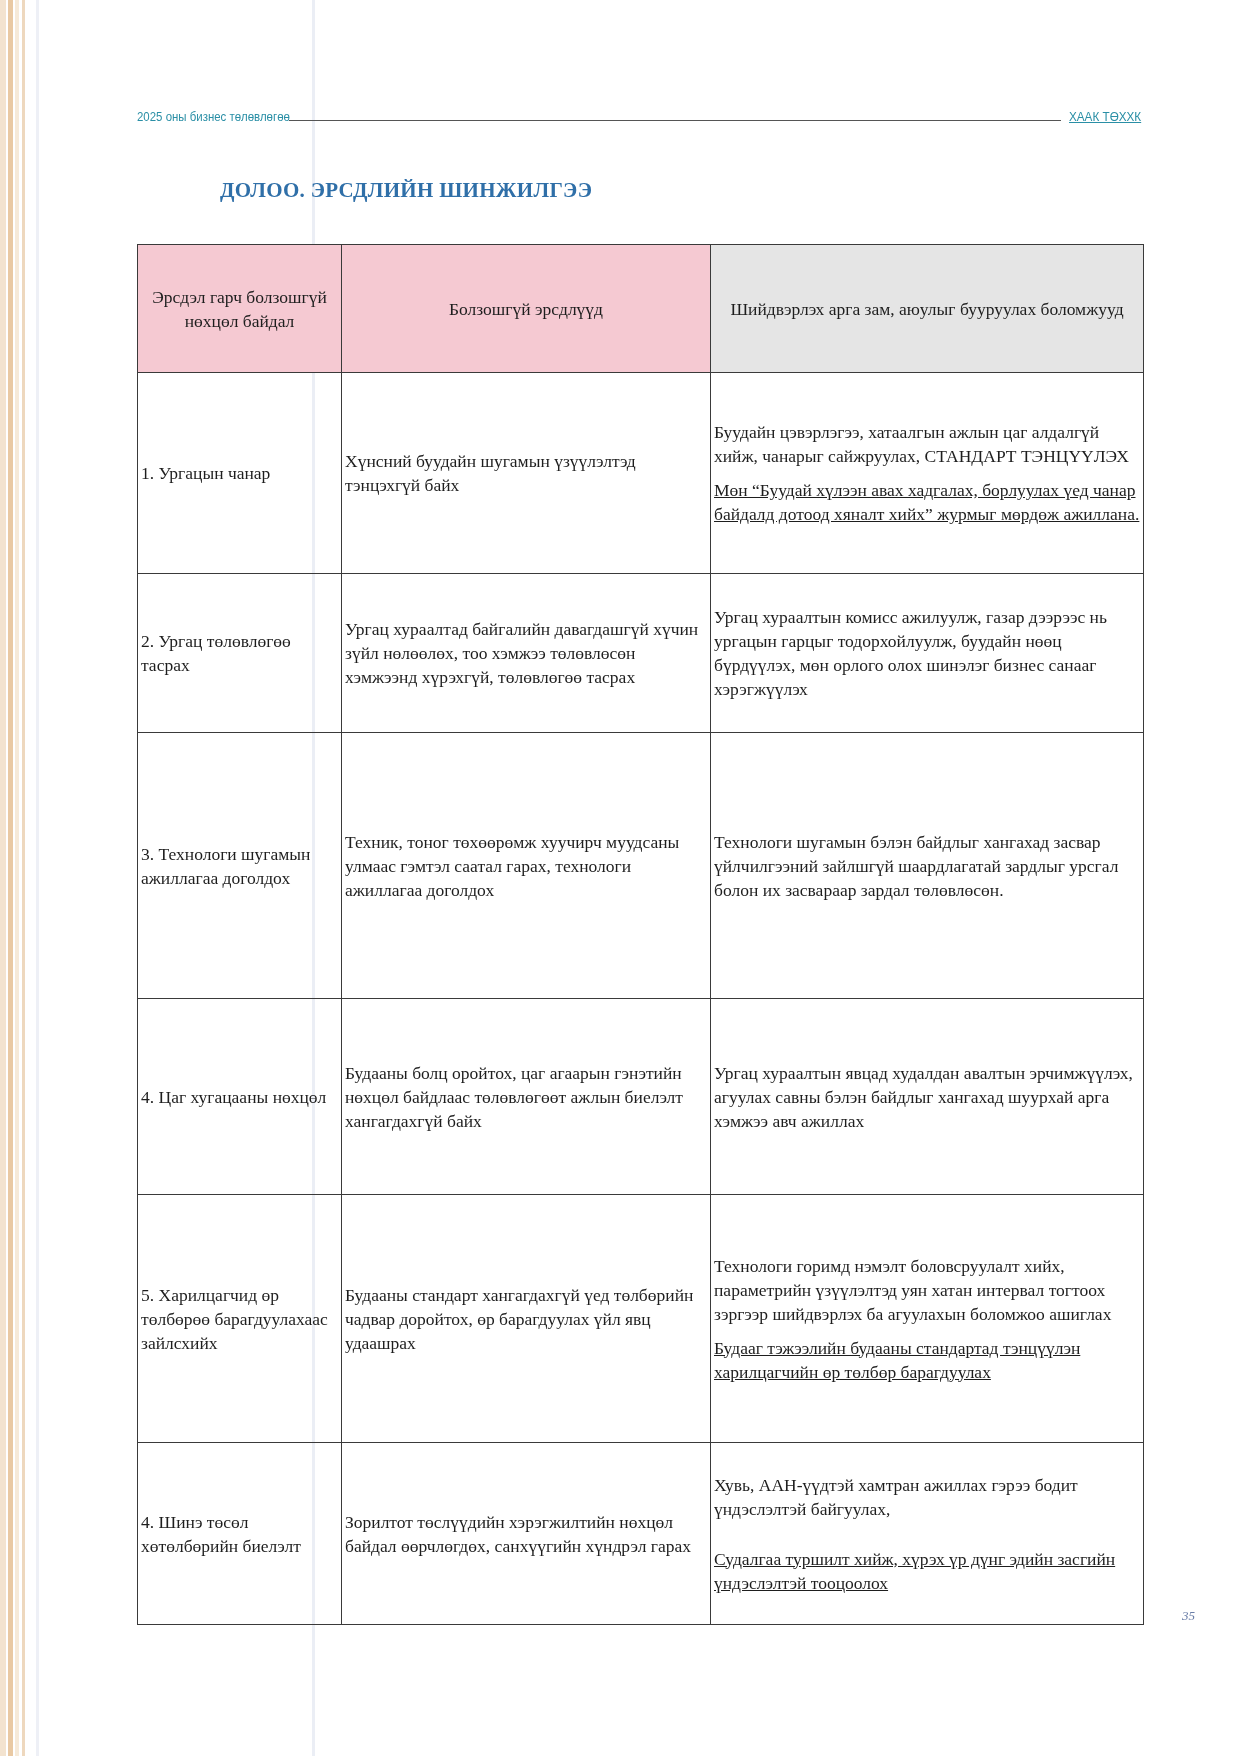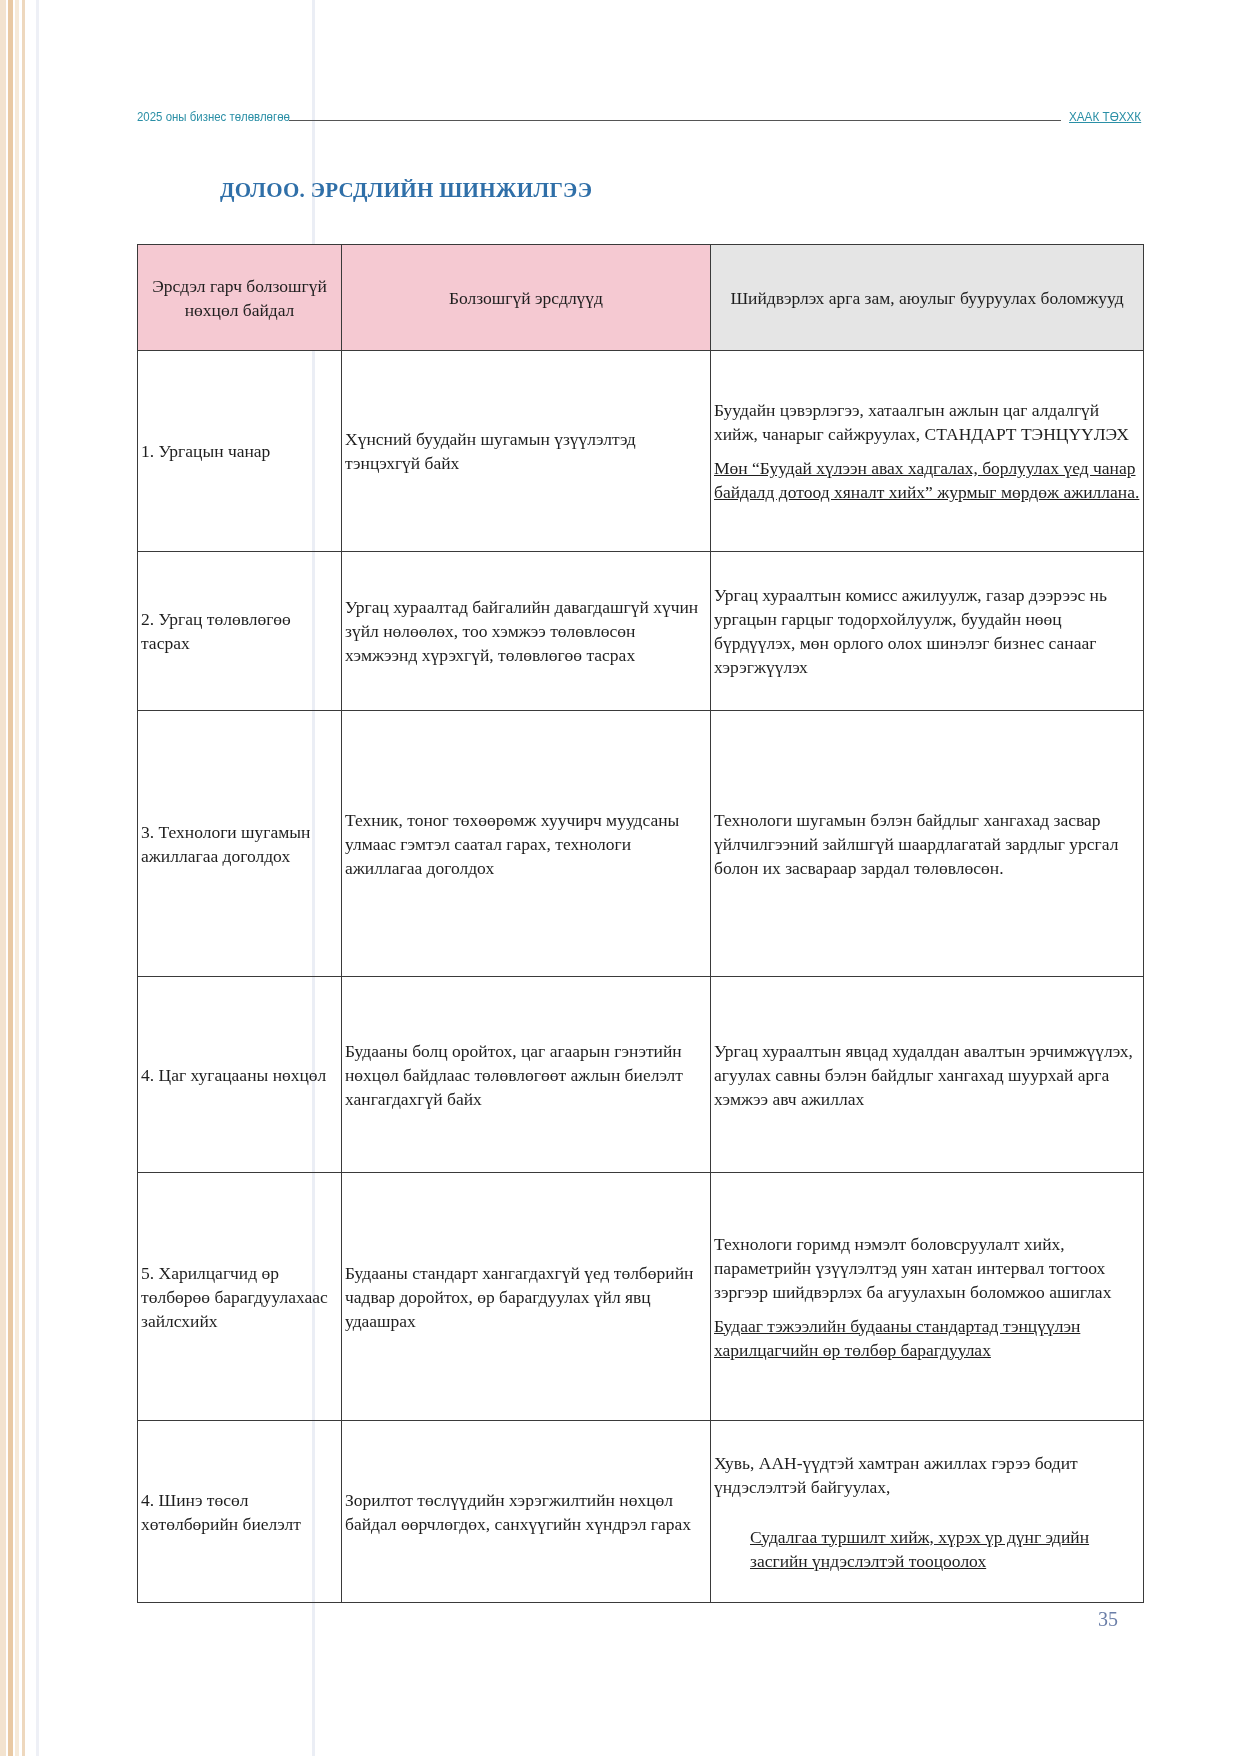--- a/index.html
+++ b/index.html
@@ -28,24 +28,24 @@
     position: absolute; left: 137px; top: 244px; width: 1006px;
     border-collapse: collapse; table-layout: fixed;
     font-size: 17.5px; line-height: 24px;
   }
   table.risk td, table.risk th { border: 1.6px solid #3a3a3a; vertical-align: middle; padding: 0 3px; }
   table.risk th { font-weight: normal; text-align: center; line-height: 24px; }
   th.pink { background: #f5c9d2; }
   th.blue { background: #e5e5e5; margin-left: 25px; }
   td p { margin: 0; }
   td p + p { margin-top: 10px; text-decoration: underline; }
-  td p.gap + p { margin-top: 26px; margin-left: 36px; }
+  td p.gap + p { margin-top: 26px; }
   .page-number {
-    position: absolute; left: 1098px; top: 1608px;
-    font-size: 20px; color: #6a7ea8;
+    position: absolute; left: 1182px; top: 1608px;
+    font-size: 13px; color: #6a7ea8; font-style: italic;
   }
 </style>
 </head>
 <body>
 
 <div class="edge-stripes">
   <div style="left:0;width:6px;background:#f3e3cf;"></div>
   <div style="left:8px;width:5px;background:#e9c9a3;"></div>
   <div style="left:15px;width:4px;background:#f6ead9;"></div>
   <div style="left:22px;width:3px;background:#eed8be;"></div>
@@ -61,21 +61,21 @@
 
 <div class="section-title">ДОЛОО.  ЭРСДЛИЙН ШИНЖИЛГЭЭ</div>
 
 <table class="risk">
   <colgroup>
     <col style="width:204px">
     <col style="width:369px">
     <col style="width:433px">
   </colgroup>
   <tbody>
-      <tr style="height:106px">
+      <tr style="height:128px">
     <th class="pink">Эрсдэл гарч болзошгүй нөхцөл байдал</th>
     <th class="pink">Болзошгүй эрсдлүүд</th>
     <th class="blue">Шийдвэрлэх арга зам, аюулыг бууруулах боломжууд</th>
   </tr>
 
   <tr style="height:201px">
     <td>1. Ургацын чанар</td>
     <td> Хүнсний буудайн шугамын үзүүлэлтэд тэнцэхгүй байх</td>
     <td>
       <p>Буудайн цэвэрлэгээ, хатаалгын ажлын цаг алдалгүй хийж, чанарыг сайжруулах, СТАНДАРТ ТЭНЦҮҮЛЭХ</p>

